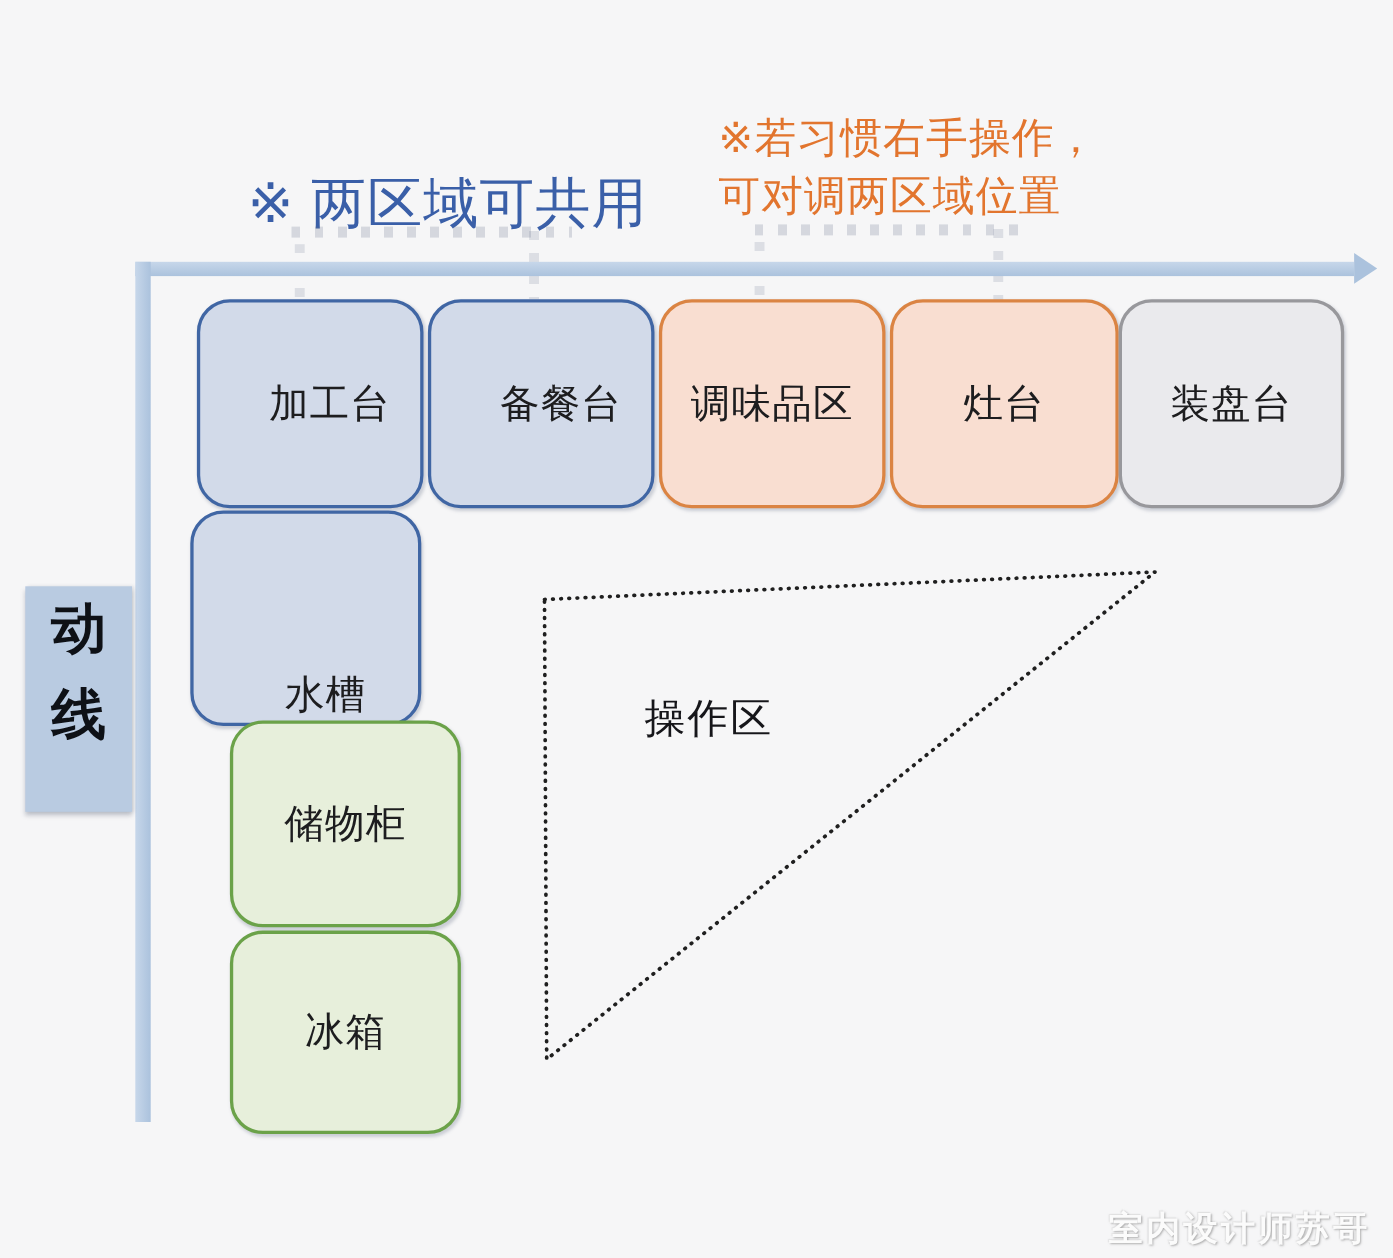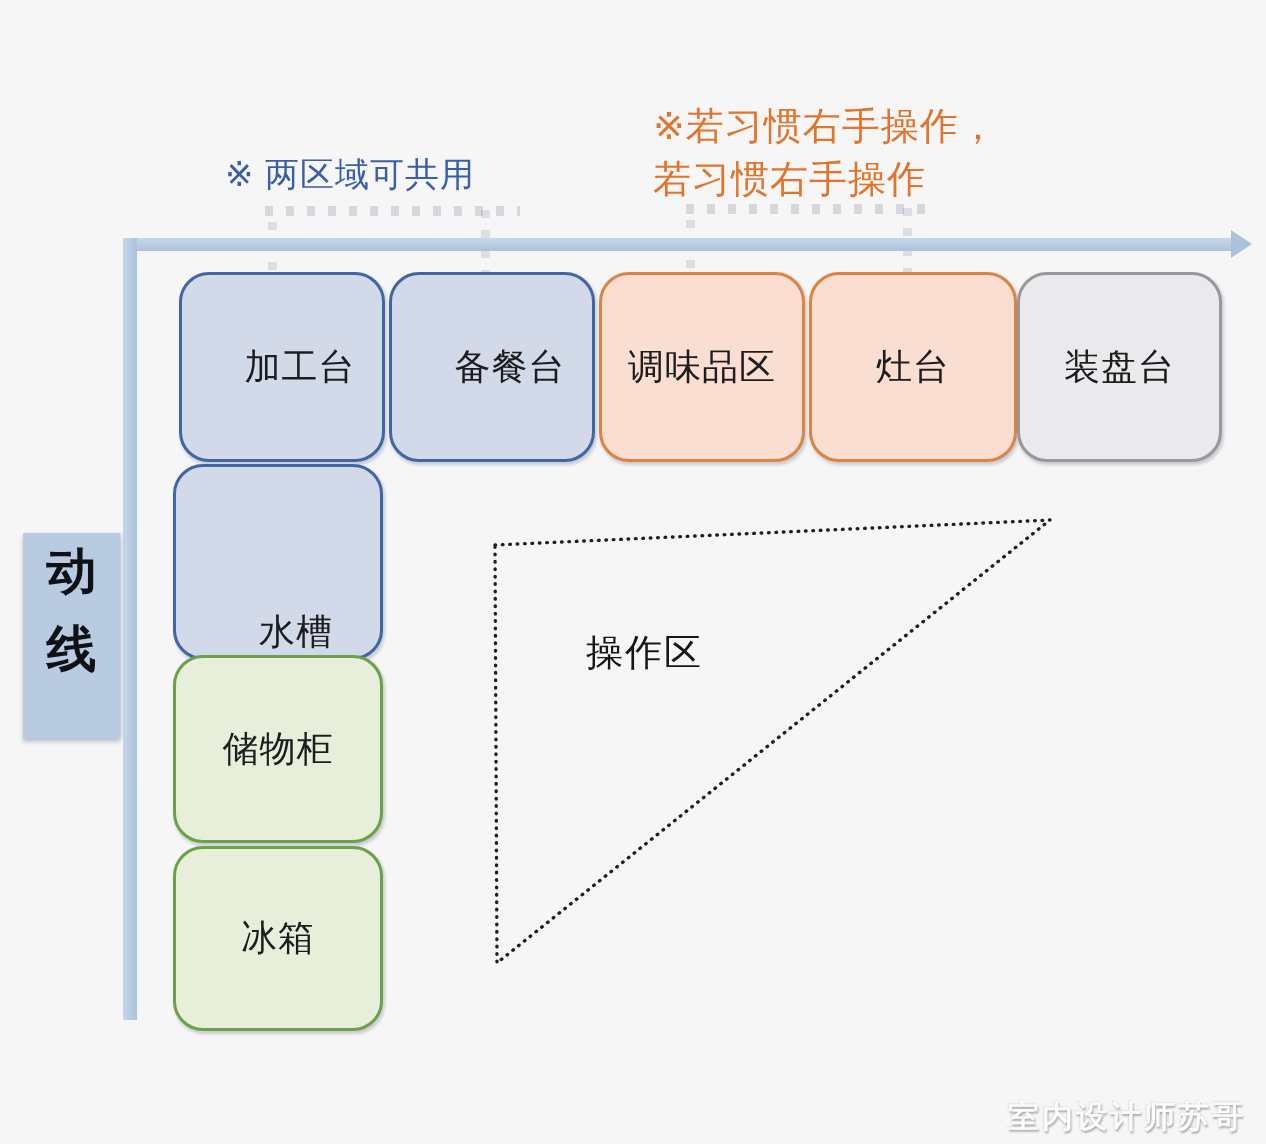--- a/index.html
+++ b/index.html
@@ -11,21 +11,21 @@
     position: relative;
     width: 1266px;
     height: 1144px;
     overflow: hidden;
     background: var(--bg, #f6f6f7);
   }
 
   
   .note-blue {
     position:absolute; left:225px; top:152px;
-    font-size:34px; font-weight:500; letter-spacing:1px;
+    font-size:50px; font-weight:500; letter-spacing:1px;
     color: var(--note_blue, #3a5fa8);
     white-space:nowrap;
   }
   .note-orange {
     position:absolute; left:653px; top:100px;
     font-size:38px; font-weight:500; letter-spacing:1px;
     color: var(--note_orange, #e2752e);
     line-height:53px; white-space:nowrap;
   }
 
@@ -73,21 +73,21 @@
     position:absolute; box-sizing:border-box;
     border-radius:30px; border:3px solid;
     display:flex; align-items:center; justify-content:center;
     font-size:36px; font-weight:500; color:#1d1d1f; letter-spacing:1px;
     box-shadow: 1.5px 2.5px 3px rgba(90,100,125,.28);
     white-space:nowrap;
   }
   .zone.blue   { background:var(--blue_fill,#d2dae9);   border-color:var(--blue_border,#4066a4);padding-left:36px; }
   .zone.orange { background:var(--orange_fill,#f9ded1); border-color:var(--orange_border,#db8443); }
   .zone.gray   { background:var(--gray_fill,#eaeaed);   border-color:var(--gray_border,#98989c); }
-  .zone.green  { background:var(--green_fill,#e7efdb);  border-color:var(--green_border,#6ba249); }
+  .zone.green  { background:var(--green_fill,#e7efdb);  border-color:var(--green_border,#6ba249);margin-left:36px; }
 
   
   .work-triangle { position:absolute; left:485px; top:508px; }
   .triangle-label {
     position:absolute; left:586px; top:628px;
     font-size:37px; font-weight:500; color:#16161a; letter-spacing:2px;
   }
 
   
   .watermark {
@@ -99,21 +99,21 @@
   }
 </style>
 </head>
 <body>
 
 <div class="canvas">
 
   <div class="note-blue">※ 两区域可共用</div>
   <div class="note-orange">
     <div>※若习惯右手操作，</div>
-    <div>若习惯右手操作</div>
+    <div>可对调两区域位置</div>
   </div>
 
   <div class="ghost-h" style="left:265px; top:206px; width:255px;"></div>
   <div class="ghost-h" style="left:686px; top:204px; width:248px;"></div>
   <div class="ghost-v" style="left:268px; top:222px; height:48px;"></div>
   <div class="ghost-v" style="left:481px; top:210px; height:62px;"></div>
   <div class="ghost-v" style="left:686px; top:220px; height:60px;"></div>
   <div class="ghost-v" style="left:903px; top:208px; height:72px;"></div>
 
   <div class="flow-arrow"></div>

